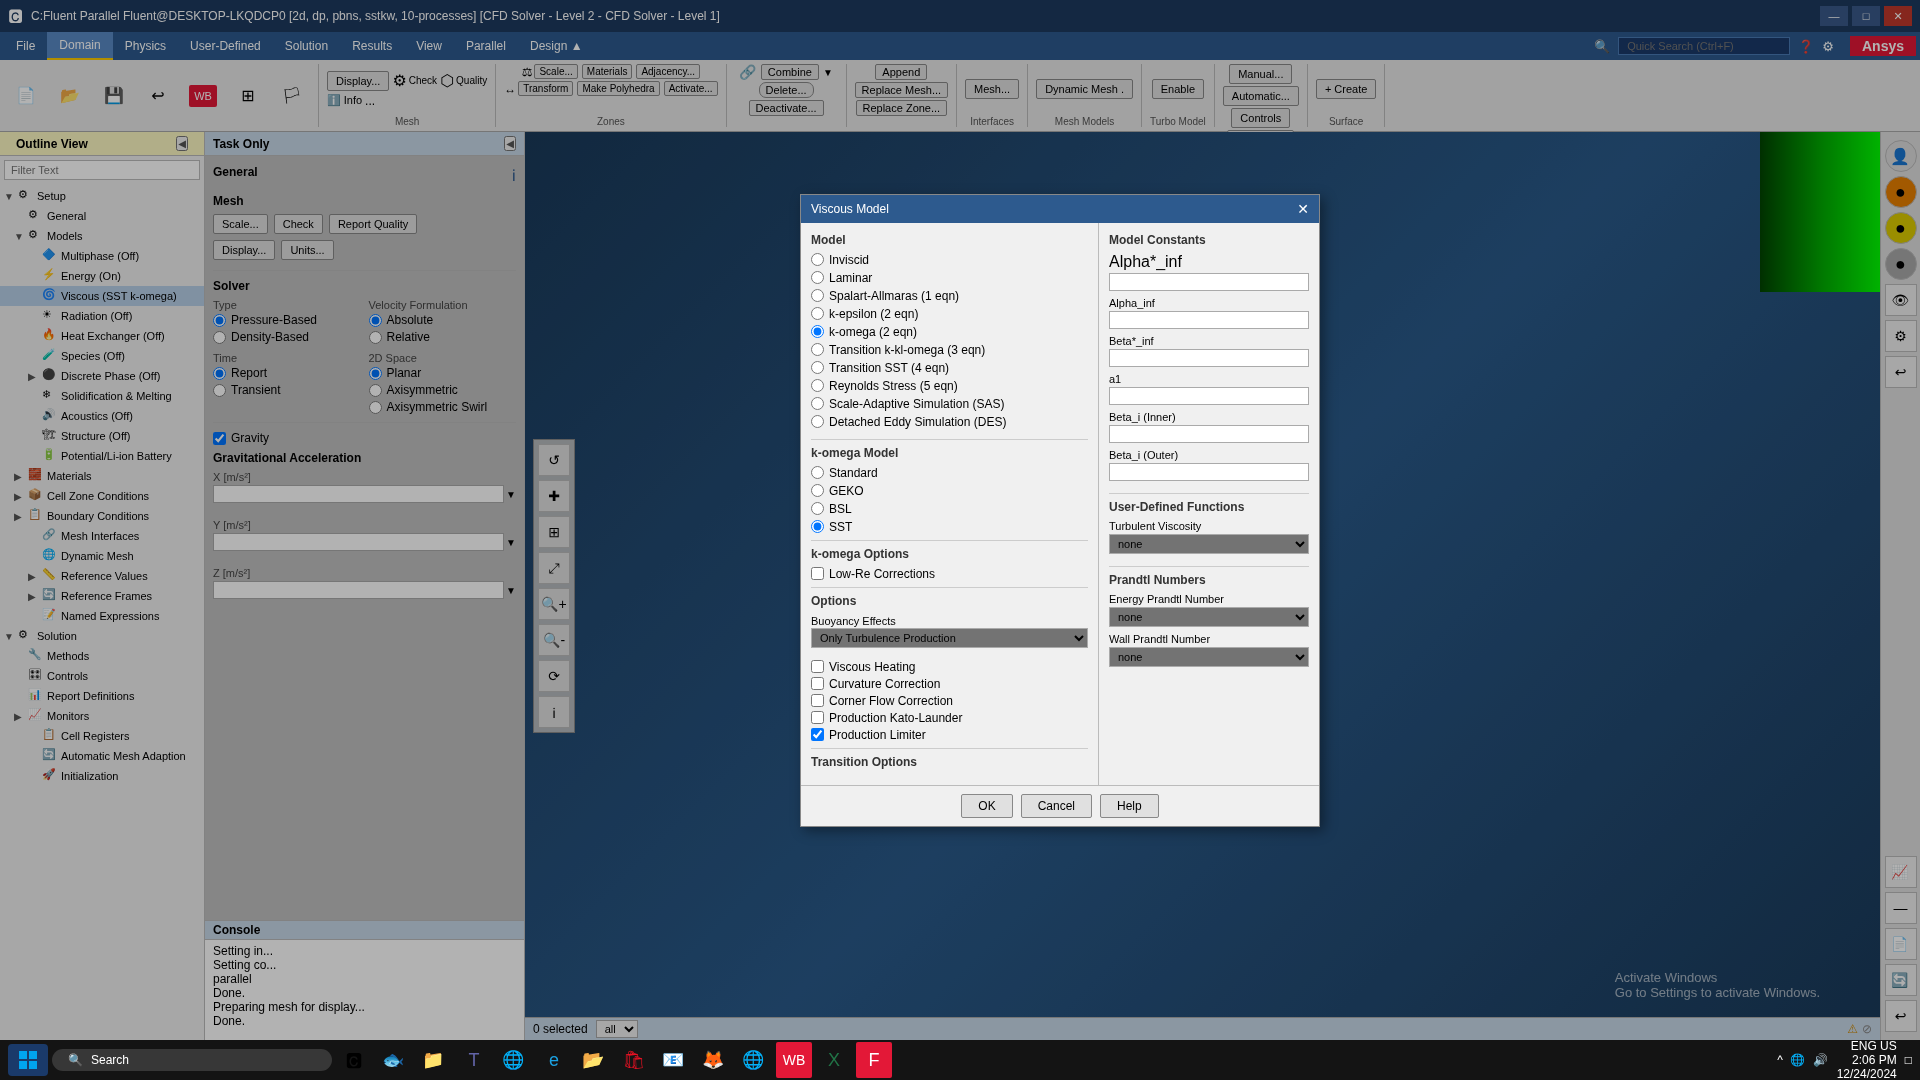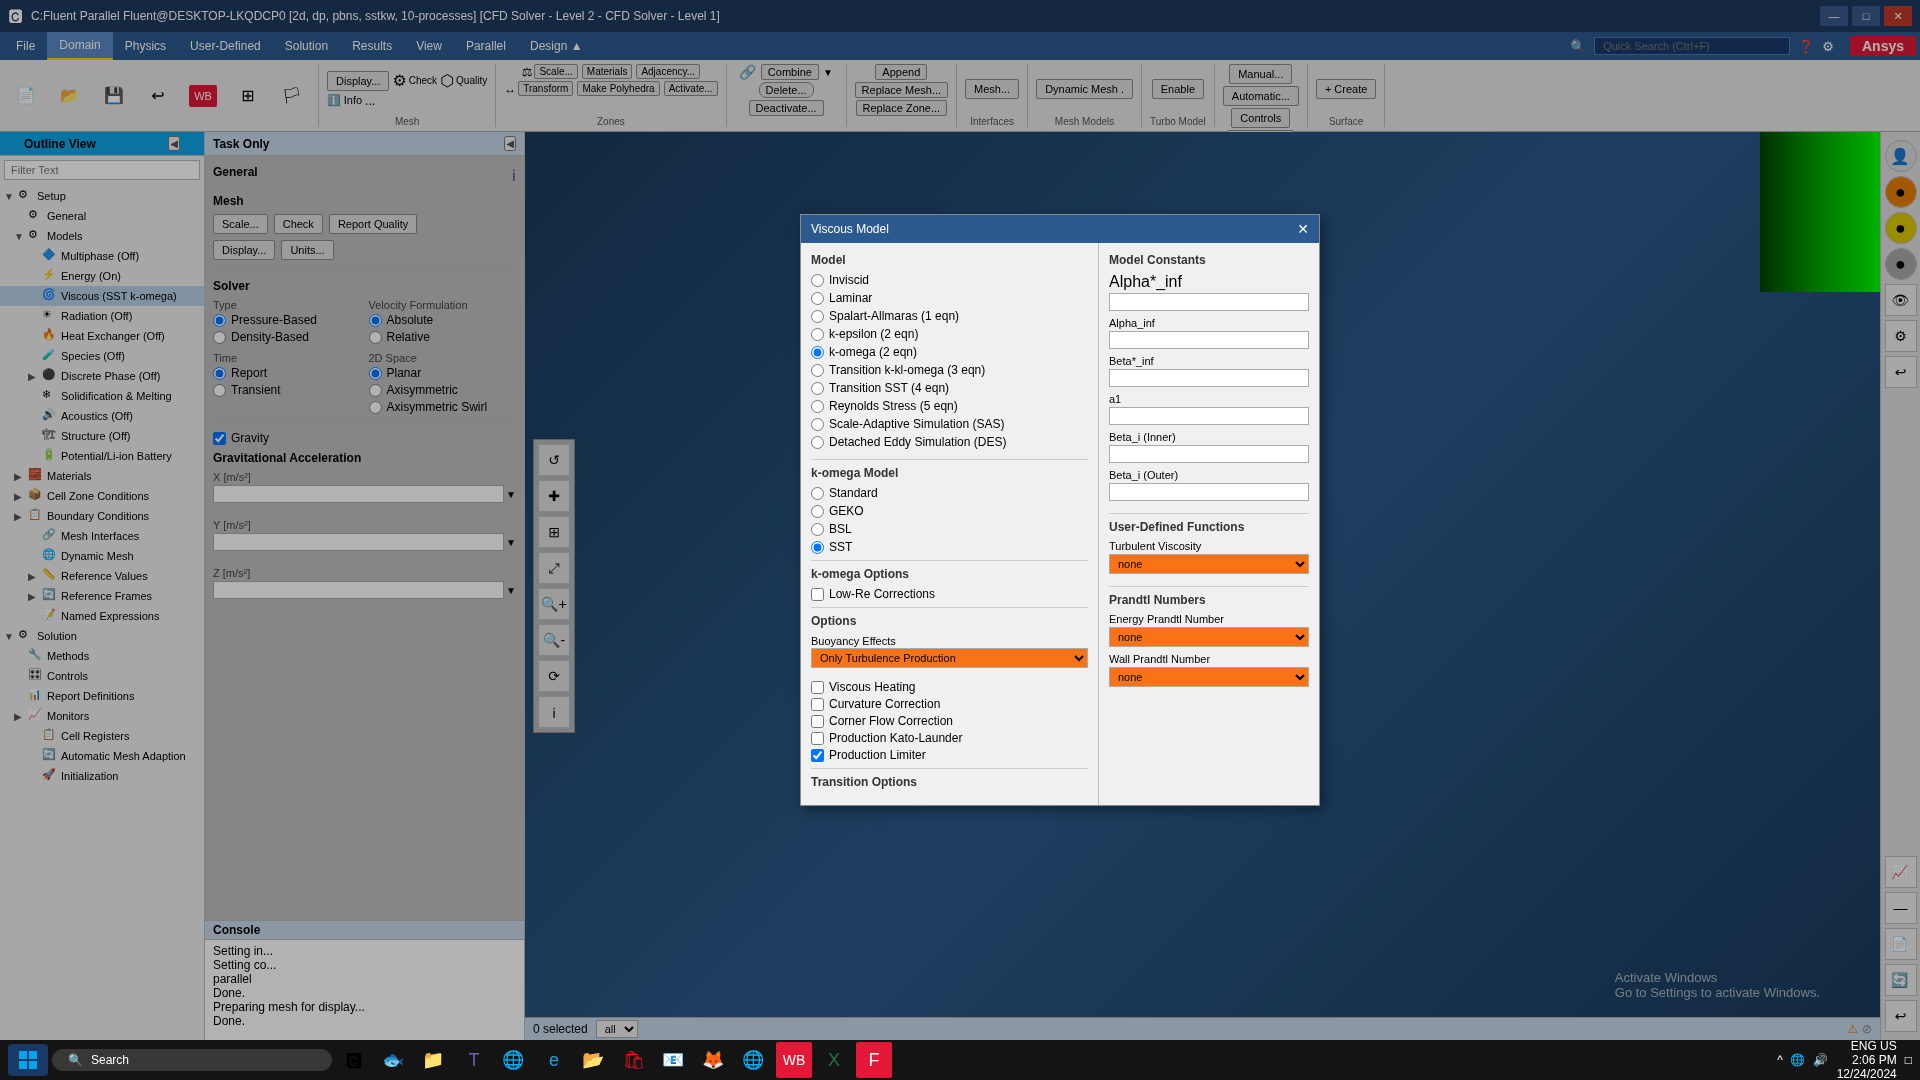--- a/index.html
+++ b/index.html
@@ -112,22 +112,22 @@
 
     
     .outline-panel {
       width: 205px;
       background: #f0f0f0;
       border-right: 1px solid #bbb;
       display: flex;
       flex-direction: column;
     }
     .outline-header {
-      background: #0ea5e9;
-      padding: 4px 24px;
+      background: #fef9c3;
+      padding: 4px 16px;
       font-weight: bold;
       font-size: 11px;
       border-bottom: 1px solid #bbb;
       display: flex;
       align-items: center;
       justify-content: space-between;
     }
     .filter-input {
       padding: 3px 6px;
       margin: 4px;
@@ -281,21 +281,21 @@
     }
     .modal-close { background: none; border: none; color: white; cursor: pointer; font-size: 14px; }
     .modal-body { display: flex; padding: 0; }
     .modal-left { flex: 1; padding: 10px; border-right: 1px solid #bbb; }
     .modal-right { width: 220px; padding: 10px; }
     .modal-section-title { font-weight: bold; font-size: 12px; margin-bottom: 6px; color: #333; }
     .modal-radio-item { display: flex; align-items: center; gap: 5px; font-size: 11px; margin-bottom: 4px; }
     .modal-footer { padding: 8px; border-top: 1px solid #bbb; display: flex; justify-content: center; gap: 8px; }
     .modal-btn { padding: 4px 16px; border: 1px solid #888; background: #e0e0e0; cursor: pointer; font-size: 12px; border-radius: 2px; }
     .modal-input { width: 100%; padding: 2px 4px; border: 1px solid #aaa; font-size: 11px; margin-bottom: 6px; background: white; }
-    .modal-select { width: 100%; padding: 2px 4px; border: 1px solid #aaa; font-size: 11px; margin-bottom: 6px; background: #f97316; }
+    .modal-select { width: 100%; padding: 2px 4px; border: 1px solid #aaa; font-size: 11px; margin-bottom: 6px; background: #737373; }
     .modal-checkbox-item { display: flex; align-items: center; gap: 5px; font-size: 11px; margin-bottom: 3px; }
     .separator { border: none; border-top: 1px solid #ccc; margin: 6px 0; }
 
     
     .taskbar {
       position: absolute;
       bottom: 0;
       left: 0;
       right: 0;
       height: 40px;
@@ -385,21 +385,21 @@
   <div class="menu-item active">Domain</div>
   <div class="menu-item">Physics</div>
   <div class="menu-item">User-Defined</div>
   <div class="menu-item">Solution</div>
   <div class="menu-item">Results</div>
   <div class="menu-item">View</div>
   <div class="menu-item">Parallel</div>
   <div class="menu-item">Design ▲</div>
   <div class="menu-search">
     <span style="color:white; font-size:13px;">🔍</span>
-    <input type="text" style="background: rgb(26, 58, 106); border: 1px solid rgb(74, 122, 181); color: white; padding: 2px 8px; width: 196px; font-size: 11px;" placeholder="Quick Search (Ctrl+F)">
+    <input type="text" style="background: rgb(26, 58, 106); border: 1px solid rgb(74, 122, 181); color: white; padding: 2px 8px; width: 172px; font-size: 11px;" placeholder="Quick Search (Ctrl+F)">
     <span style="color:white; font-size:13px;">❓</span>
     <span style="color:white; font-size:13px;">⚙</span>
     <span class="ansys-logo">Ansys</span>
   </div>
 </div>
 
 <div class="toolbar">
 
   <div style="display:flex; align-items:center; padding:0 6px; border-right:1px solid #bbb; gap:4px;">
     <div class="tb-btn">
@@ -1038,20 +1038,25 @@
           <option>none</option>
         </select>
 
         <div style="font-size:11px; margin-bottom:2px;">Wall Prandtl Number</div>
         <select class="modal-select">
           <option>none</option>
         </select>
       </div>
     </div>
 
+    <div class="modal-footer">
+      <button class="modal-btn">OK</button>
+      <button class="modal-btn">Cancel</button>
+      <button class="modal-btn">Help</button>
+    </div>
   </div>
 </div>
 
 <div class="taskbar">
   <div class="taskbar-start">
     <svg width="20" height="20" viewBox="0 0 20 20">
       <rect x="1" y="1" width="8" height="8" fill="#00a4ef"></rect>
       <rect x="11" y="1" width="8" height="8" fill="#00a4ef"></rect>
       <rect x="1" y="11" width="8" height="8" fill="#00a4ef"></rect>
       <rect x="11" y="11" width="8" height="8" fill="#00a4ef"></rect>

